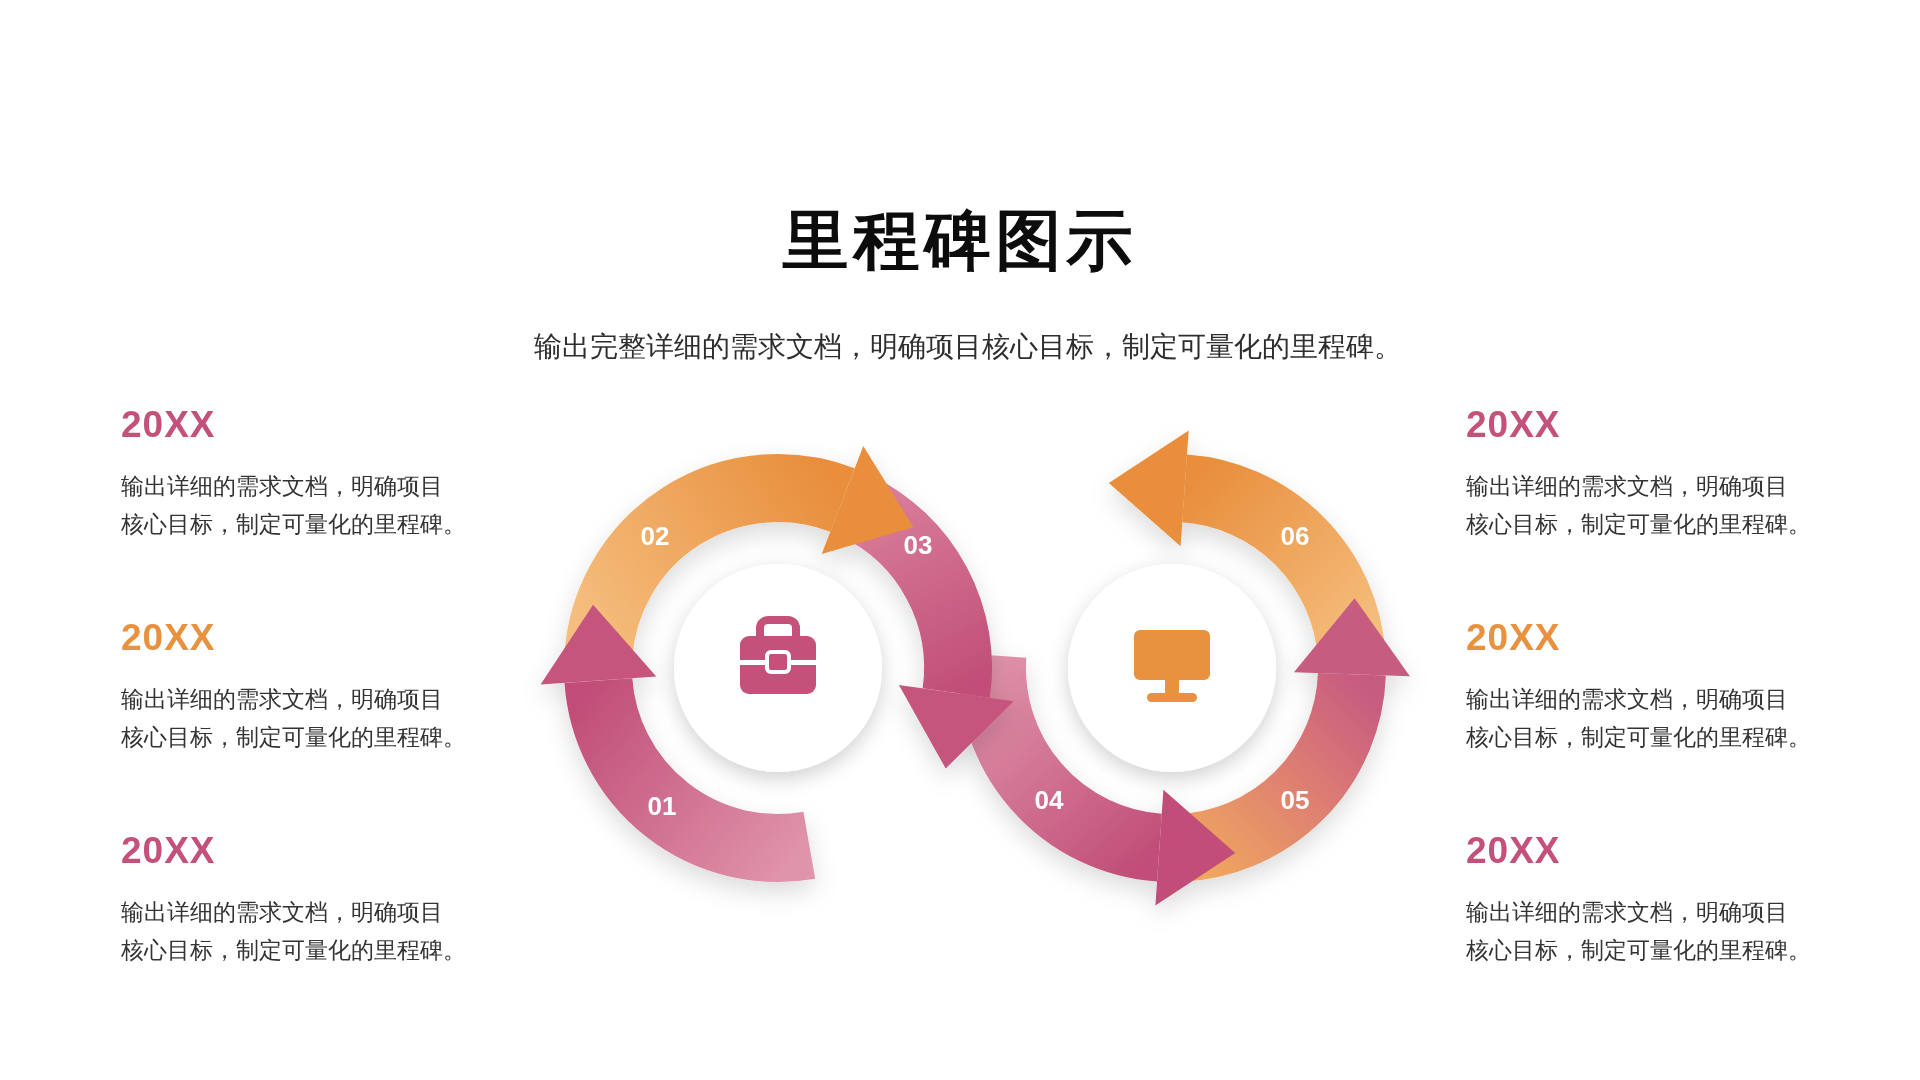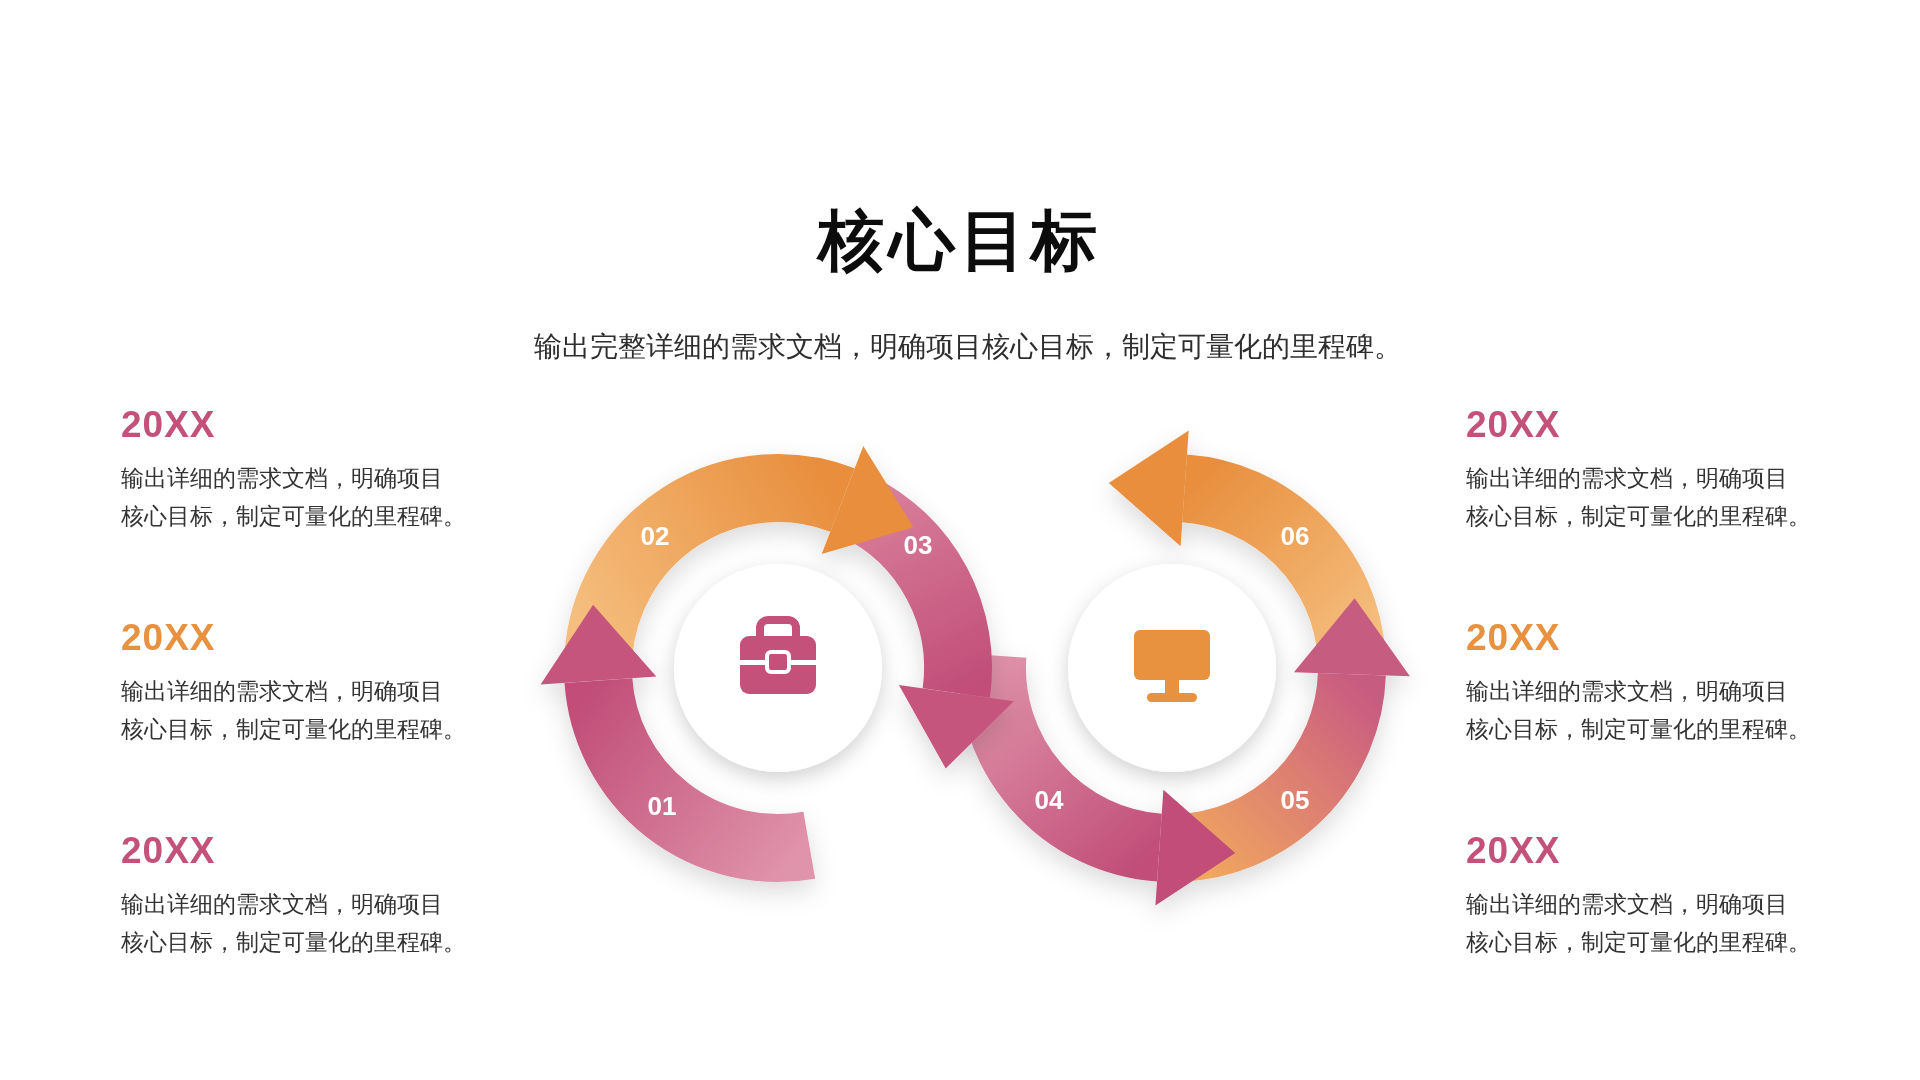--- a/index.html
+++ b/index.html
@@ -16,31 +16,31 @@
     font-size:28px;color:#2e2e2e;margin:8px;
   }
   .diagram-svg{position:absolute;left:0;top:0;}
   .milestone{position:absolute;width:400px;}
   .col-left{left:121px;}
   .col-right{left:1466px;}
   .row-1{top:406px;}
   .row-2{top:619px;}
   .row-3{top:832px;}
   .milestone .year{font-size:37px;font-weight:800;letter-spacing:1px;line-height:1;}
-  .milestone .desc{margin-top:16px;font-size:23px;line-height:1.66;color:#333333;}
+  .milestone .desc{margin-top:24px;font-size:23px;line-height:1.66;color:#333333;}
   .pink{color:#C3517A;}
   .orange{color:#E8913F;}
   .step-num{font-family:"Liberation Sans",sans-serif;font-size:26px;font-weight:bold;fill:#ffffff;}
 </style>
 </head>
 <body>
 
 <div class="slide">
 
-  <h1 class="title">核心目标</h1>
+  <h1 class="title">里程碑图示</h1>
   <p class="subtitle">输出完整详细的需求文档，明确项目核心目标，制定可量化的里程碑。</p>
 
   <svg class="diagram-svg" width="1920" height="1080" viewBox="0 0 1920 1080">
     <defs>
       <linearGradient id="g01" gradientUnits="userSpaceOnUse" x1="809" y1="845" x2="598" y2="681">
         <stop offset="0" stop-color="#E094AB"></stop>
           <stop offset="1" stop-color="#C14E78"></stop>
       </linearGradient>
       <linearGradient id="g02" gradientUnits="userSpaceOnUse" x1="598" y1="655" x2="843" y2="500">
         <stop offset="0" stop-color="#F5BE7E"></stop>

